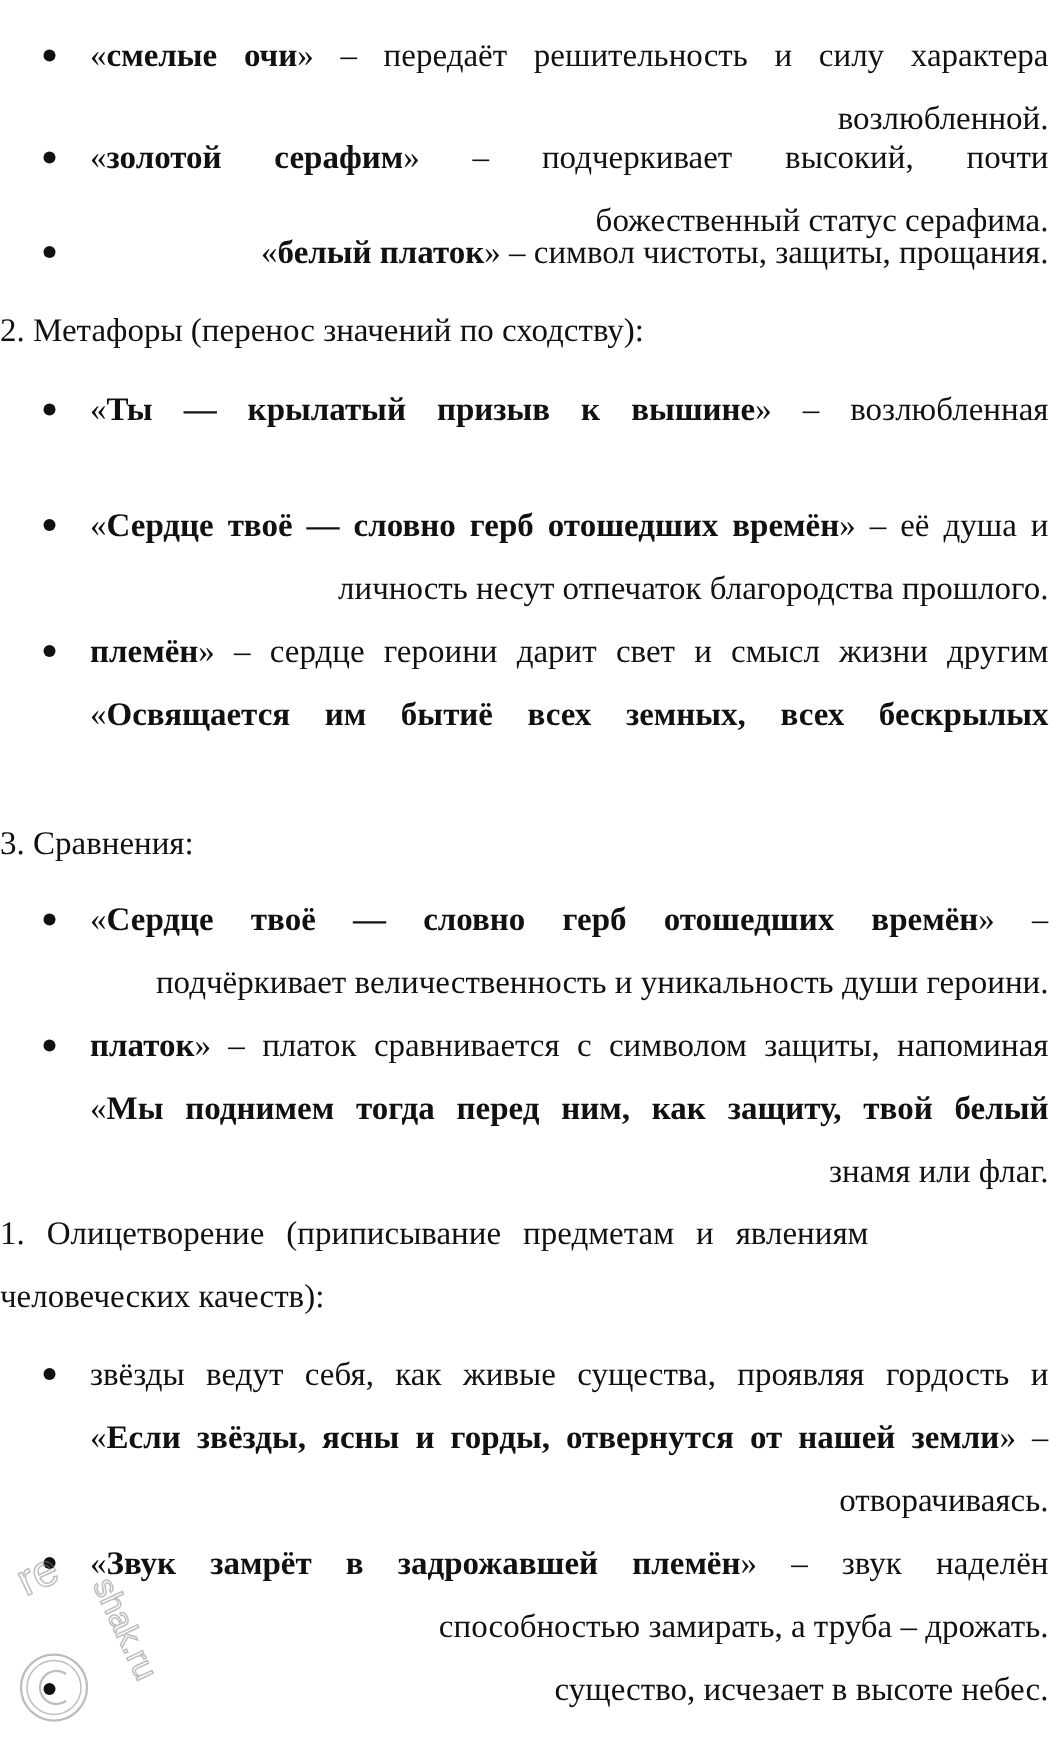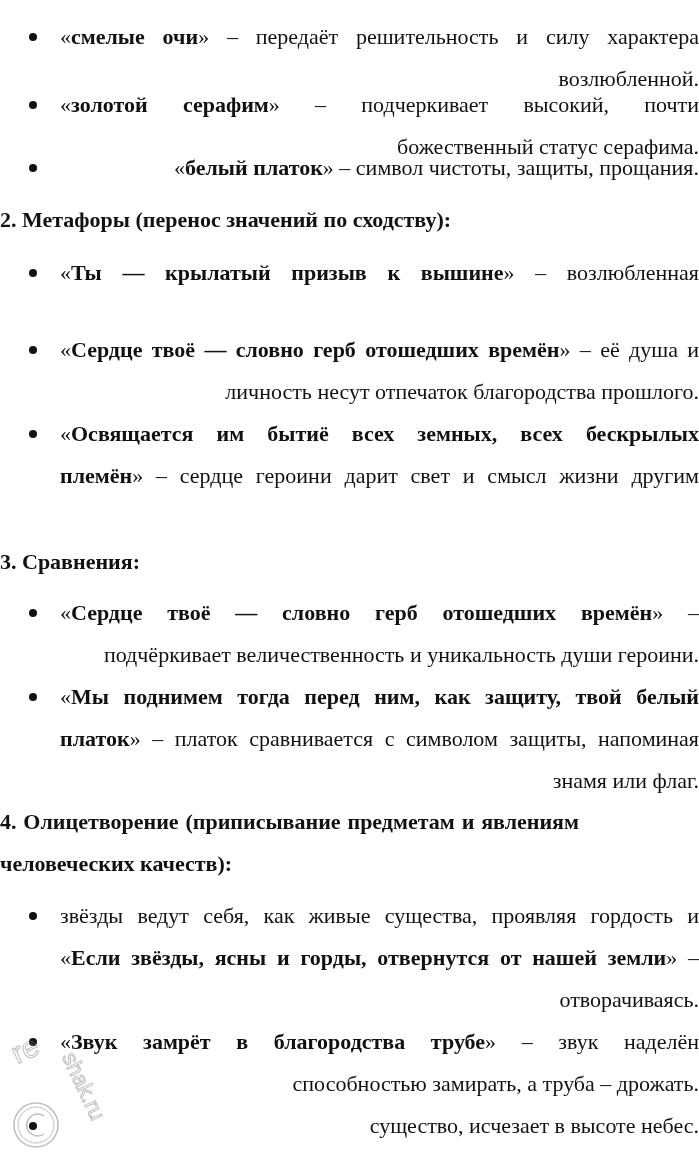--- a/index.html
+++ b/index.html
@@ -10,21 +10,21 @@
     }
     .doc { position: absolute; left: 0; top: 0; width: 699px; }
     .item { position: absolute; left: 60px; width: 639px; line-height: 42px; text-align: justify; }
     .bullet {
       position: absolute; left: -31px; top: 0; width: 8px; height: 8px;
       background: #111; border-radius: 50%; margin-top: 17px;
     }
     .item .just { display: block; text-align: justify; text-align-last: justify; }
     .item .last { display: block; text-align: right; }
     b { font-weight: bold; }
-    .heading { position: absolute; left: 0; font-weight: bold; line-height: 42px; width: 579px; }
+    .heading { position: absolute; left: 0; font-weight: normal; line-height: 42px; width: 579px; }
     .heading .just { display: block; text-align: justify; text-align-last: justify; }
     .watermark {
       position: absolute; left: 8px; top: 1010px; width: 110px; height: 150px;
       pointer-events: none; opacity: 0.55;
     }
   </style>
 </head>
 <body>
 
 <div class="doc">
@@ -50,52 +50,52 @@
     <span class="bullet"></span>
     <span class="just"><span>«</span><b>Ты — крылатый призыв к вышине</b><span>»</span><span> – возлюбленная</span></span>
   </div>
   <div class="item" style="top:329px">
     <span class="bullet"></span>
     <span class="just"><span>«</span><b>Сердце твоё — словно герб отошедших времён</b><span>»</span><span> – её душа и</span></span>
     <span class="last">личность несут отпечаток благородства прошлого.</span>
   </div>
   <div class="item" style="top:413px">
     <span class="bullet"></span>
+    <span class="just"><b>племён</b><span>»</span><span> – сердце героини дарит свет и смысл жизни другим</span></span>
     <span class="just"><span>«</span><b>Освящается им бытиё всех земных, всех бескрылых</b></span>
-    <span class="just"><b>племён</b><span>»</span><span> – сердце героини дарит свет и смысл жизни другим</span></span>
   </div>
 
   <div class="heading" style="top:541px">3. Сравнения:</div>
 
   <div class="item" style="top:592px">
     <span class="bullet"></span>
     <span class="just"><span>«</span><b>Сердце твоё — словно герб отошедших времён</b><span>»</span><span> –</span></span>
     <span class="last">подчёркивает величественность и уникальность души героини.</span>
   </div>
   <div class="item" style="top:676px">
     <span class="bullet"></span>
+    <span class="just"><b>платок</b><span>»</span><span> – платок сравнивается с символом защиты, напоминая</span></span>
     <span class="just"><span>«</span><b>Мы поднимем тогда перед ним, как защиту, твой белый</b></span>
-    <span class="just"><b>платок</b><span>»</span><span> – платок сравнивается с символом защиты, напоминая</span></span>
     <span class="last">знамя или флаг.</span>
   </div>
 
   <div class="heading" style="top:801px">
-    <span class="just">4. Олицетворение (приписывание предметам и явлениям</span>
+    <span class="just">1. Олицетворение (приписывание предметам и явлениям</span>
     <span style="display:block">человеческих качеств):</span>
   </div>
 
   <div class="item" style="top:895px">
     <span class="bullet"></span>
     <span class="just">звёзды ведут себя, как живые существа, проявляя гордость и</span>
     <span class="just"><span>«</span><b>Если звёзды, ясны и горды, отвернутся от нашей земли</b><span>»</span><span> –</span></span>
     <span class="last">отворачиваясь.</span>
   </div>
   <div class="item" style="top:1021px">
     <span class="bullet"></span>
-    <span class="just"><span>«</span><b>Звук замрёт в благородства трубе</b><span>»</span><span> – звук наделён</span></span>
+    <span class="just"><span>«</span><b>Звук замрёт в задрожавшей племён</b><span>»</span><span> – звук наделён</span></span>
     <span class="last">способностью замирать, а труба – дрожать.</span>
   </div>
   <div class="item" style="top:1105px">
     <span class="bullet"></span>
     <span class="last">существо, исчезает в высоте небес.</span>
   </div>
 
   <svg class="watermark" viewBox="0 0 110 150">
     <circle cx="28" cy="115" r="22" fill="none" stroke="#888" stroke-width="1.5"></circle>
     <circle cx="28" cy="115" r="18" fill="none" stroke="#888" stroke-width="1"></circle>

